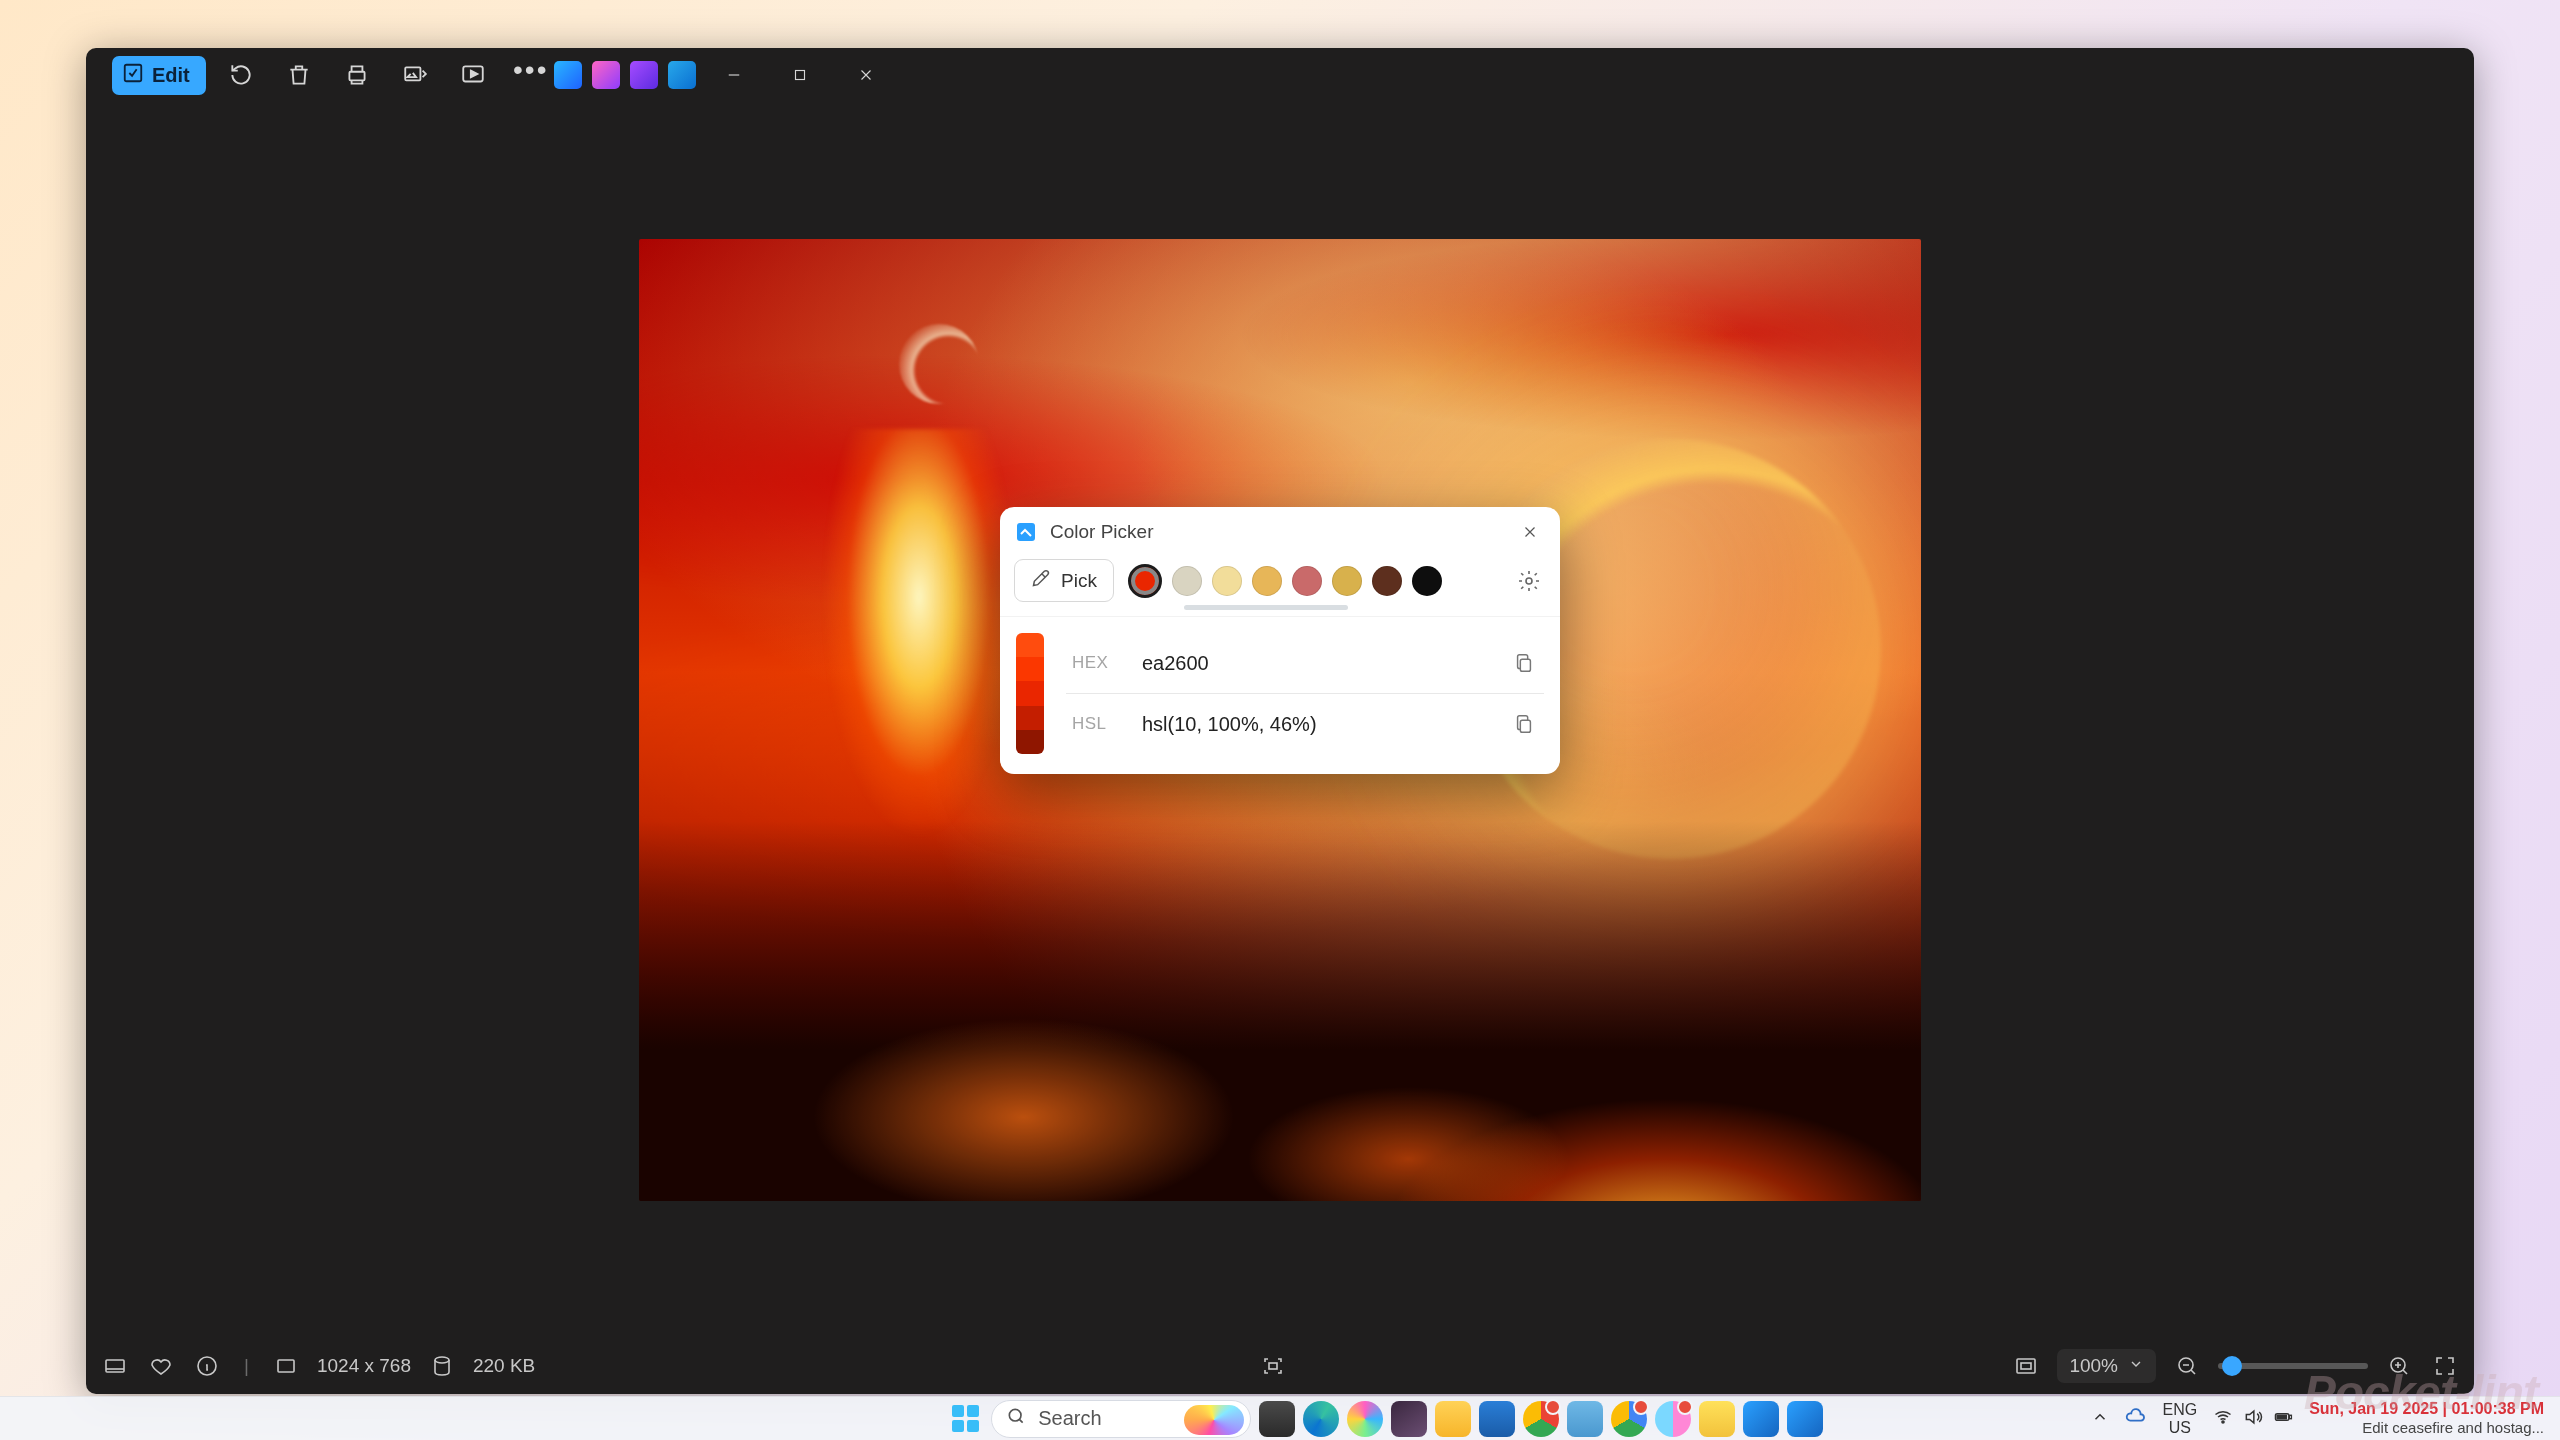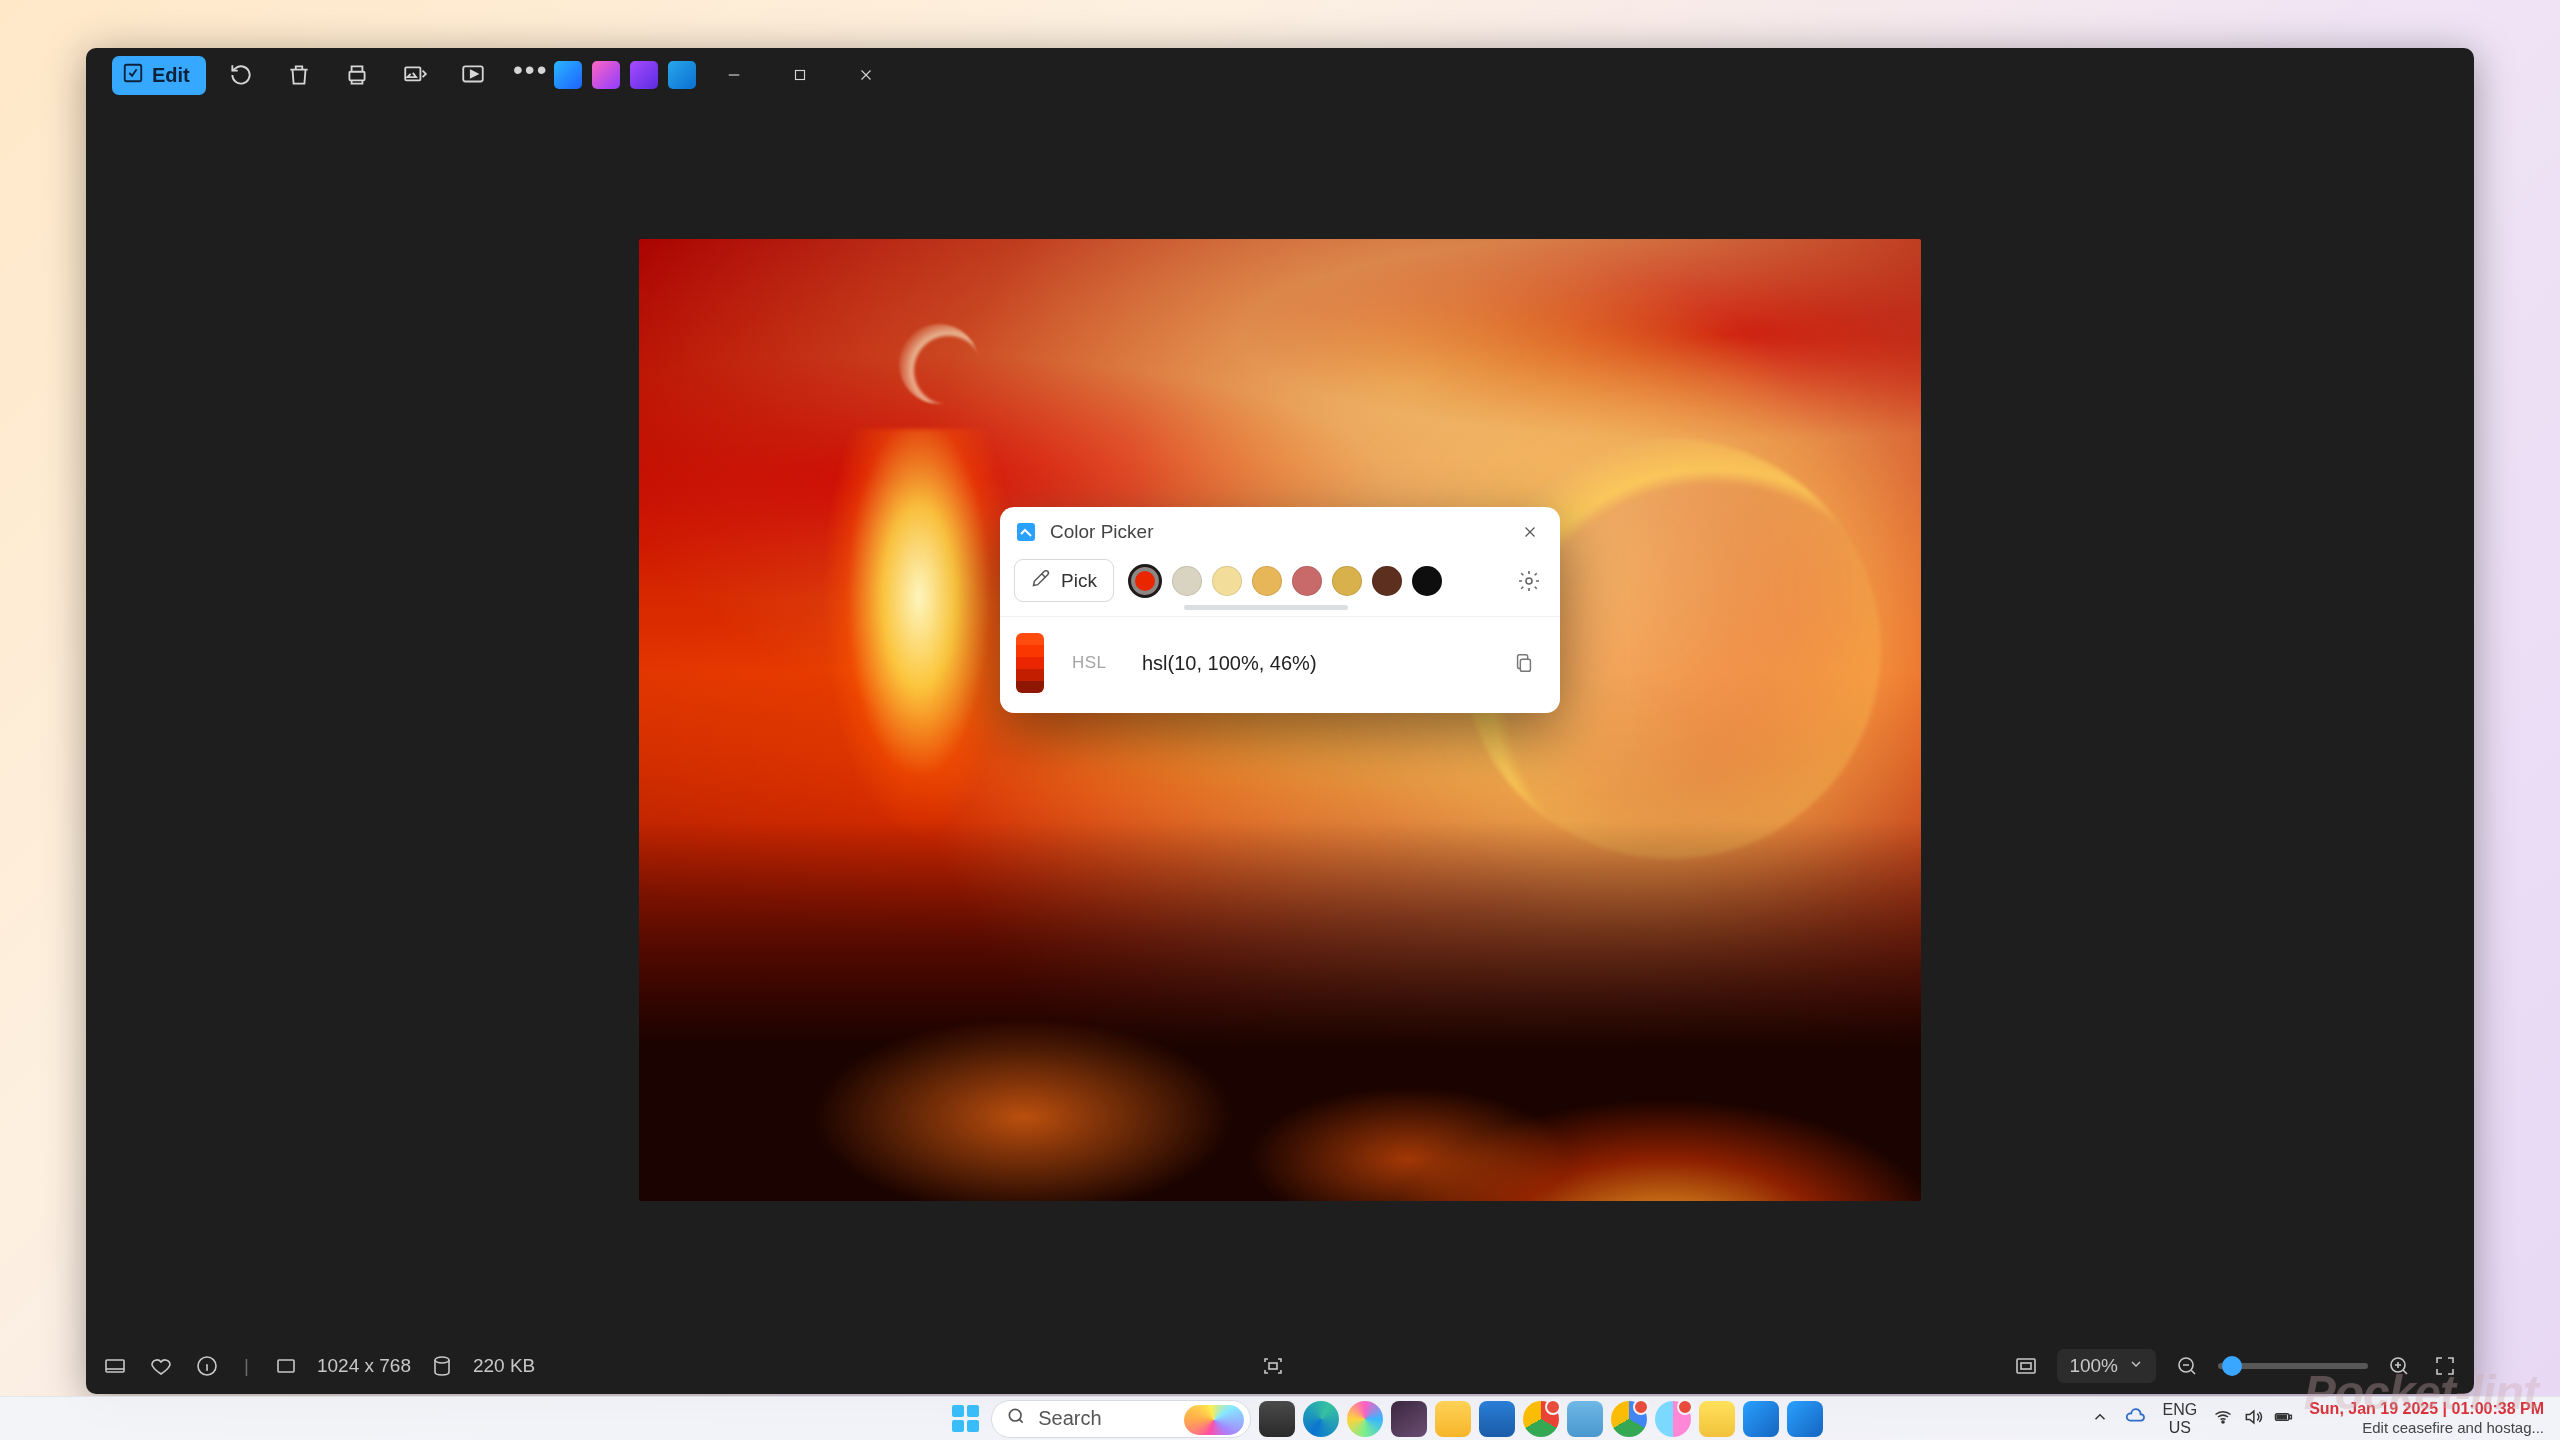--- a/index.html
+++ b/index.html
@@ -266,20 +266,30 @@
       <div class="cp-body">
         <div class="shades">
           <div style="background:#ff4c0e"></div>
           <div style="background:#fb3700"></div>
           <div style="background:#ea2600"></div>
           <div style="background:#c41e00"></div>
           <div style="background:#8f1600"></div>
         </div>
         <div class="formats">
           <div class="fmt-row">
+            <span class="fmt-label">HEX</span>
+            <span class="fmt-value">ea2600</span>
+            <span class="copy-icon">
+              <svg viewBox="0 0 24 24" fill="none" stroke="currentColor" stroke-width="1.6">
+                  <rect x="8" y="8" width="11" height="13" rx="2"></rect>
+                  <path d="M16 8V5a2 2 0 0 0-2-2H7a2 2 0 0 0-2 2v11a2 2 0 0 0 2 2h1"></path>
+                </svg>
+            </span>
+          </div>
+          <div class="fmt-row">
             <span class="fmt-label">HSL</span>
             <span class="fmt-value">hsl(10, 100%, 46%)</span>
             <span class="copy-icon">
               <svg viewBox="0 0 24 24" fill="none" stroke="currentColor" stroke-width="1.6">
                   <rect x="8" y="8" width="11" height="13" rx="2"></rect>
                   <path d="M16 8V5a2 2 0 0 0-2-2H7a2 2 0 0 0-2 2v11a2 2 0 0 0 2 2h1"></path>
                 </svg>
             </span>
           </div>
         </div>

